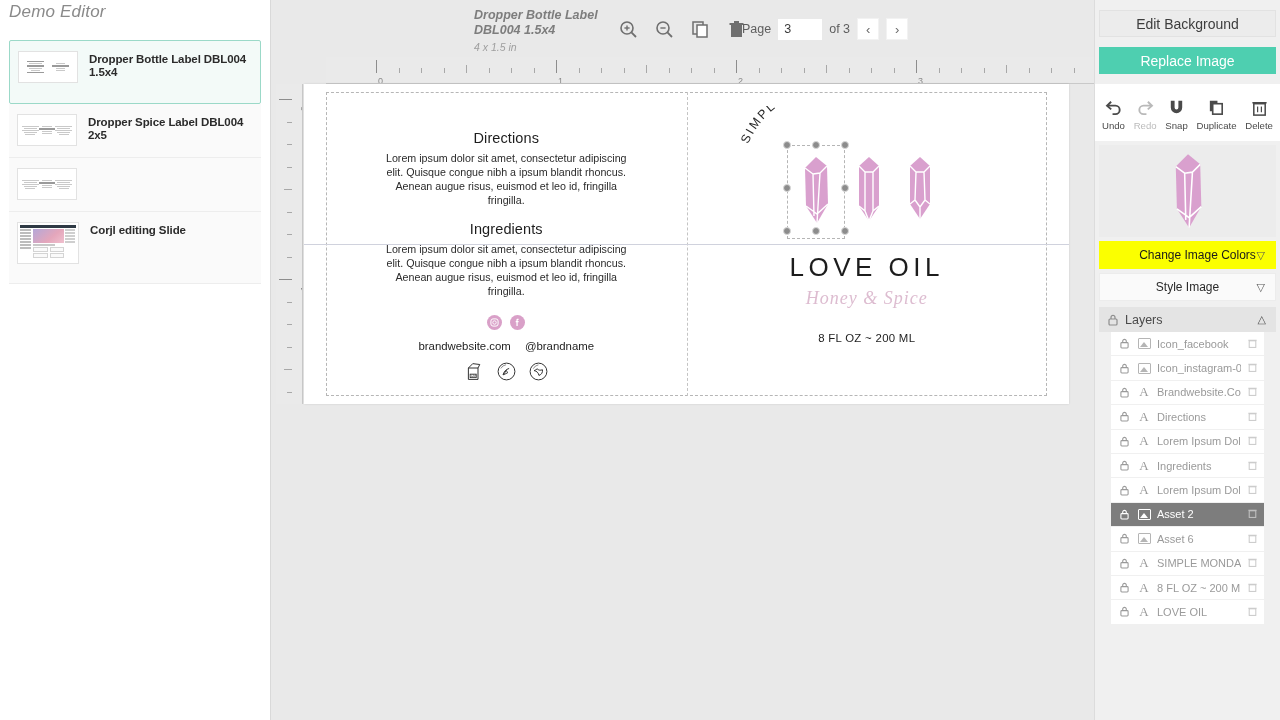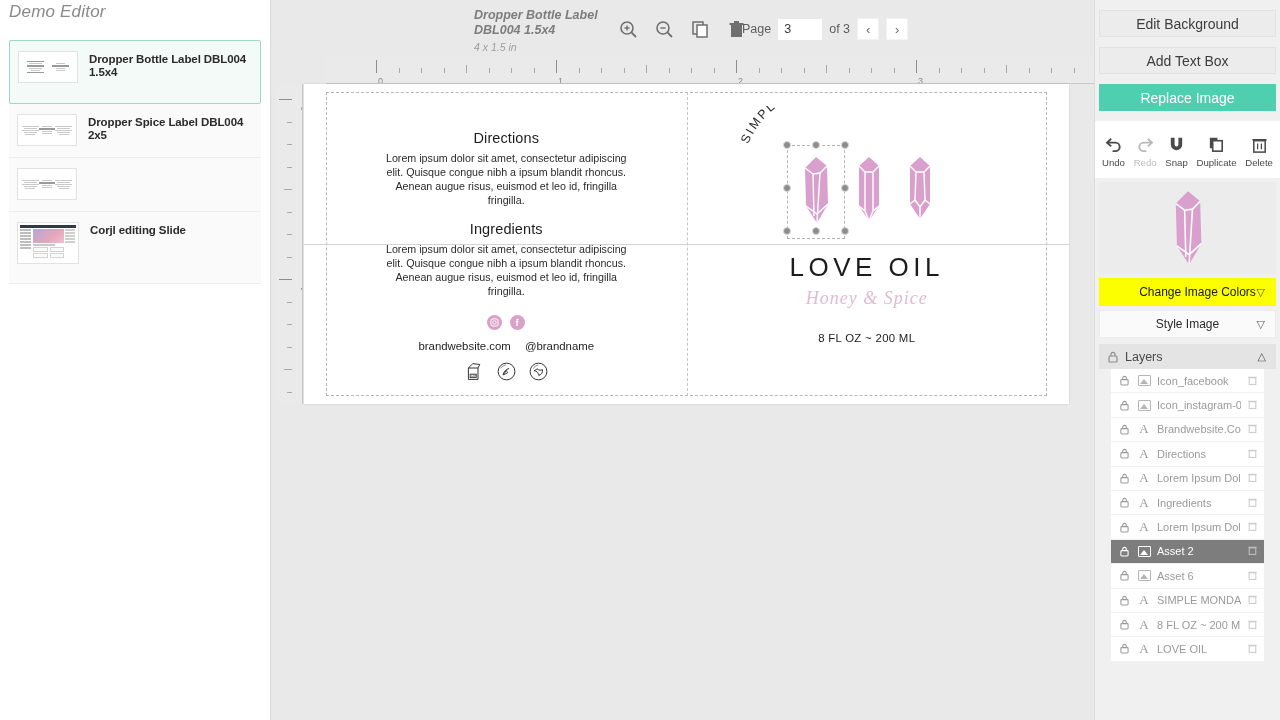--- a/index.html
+++ b/index.html
@@ -620,21 +620,20 @@
 
         <div class="love-oil">LOVE OIL</div>
         <div class="tagline">Honey &amp; Spice</div>
         <div class="volume">8 FL OZ ~ 200 ML</div>
       </div>
     </div>
   </div>
 
   <div class="right-sidebar">
     <div class="rs-btn">Edit Background</div>
-    <div class="rs-btn">Add Text Box</div>
     <div class="rs-btn primary">Replace Image</div>
 
     <div class="rs-tools">
       <div class="rs-tool">
         <svg width="19" height="19" viewBox="0 0 20 20">
             <path d="M4 8h8a4.5 4.5 0 0 1 0 9h-3" fill="none" stroke="#4a4a4a" stroke-width="2"></path>
             <path d="M7.5 4 3.2 8.2 7.6 12" fill="none" stroke="#4a4a4a" stroke-width="2"></path>
           </svg>
         <span>Undo</span>
       </div>

